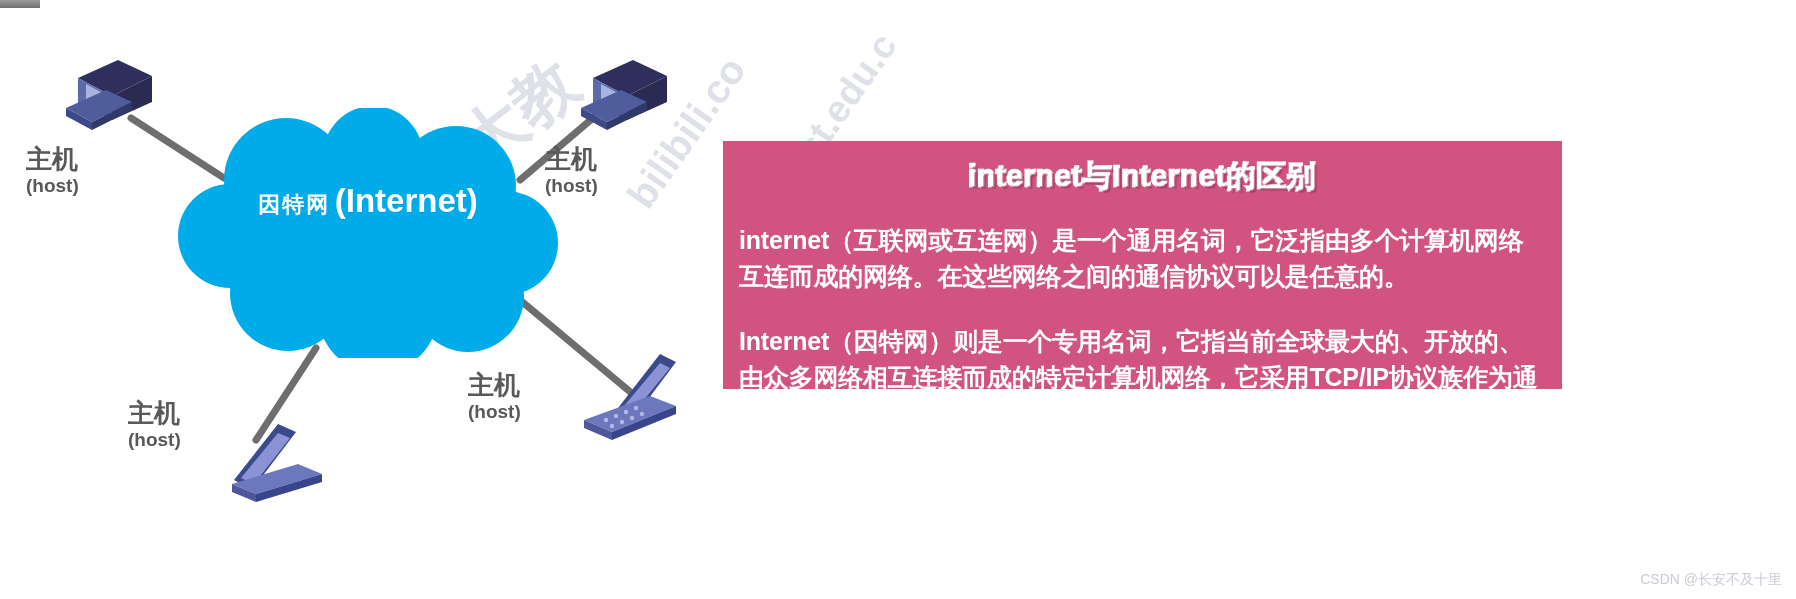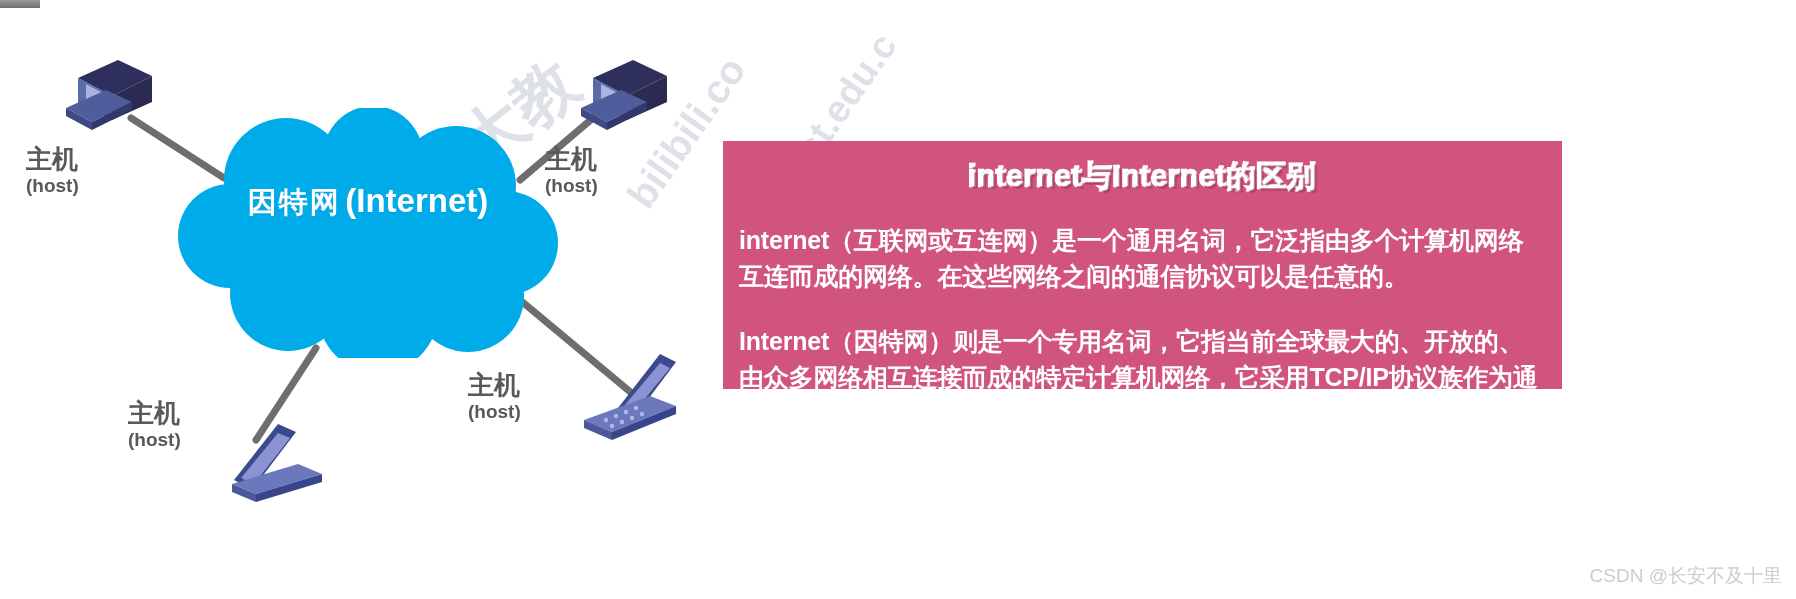--- a/index.html
+++ b/index.html
@@ -36,21 +36,21 @@
   
   .links{ position:absolute; left:0; top:0; width:1796px; height:599px; }
 
   
   .cloud{ position:absolute; left:168px; top:108px; width:400px; height:250px; }
   .cloud-label{
     position:absolute; left:168px; top:180px; width:400px;
     text-align:center; color:#ffffff; font-weight:700; line-height:1.26;
     text-shadow:0 1px 0 rgba(0,0,0,.06);
   }
-  .cloud-label .l1{ font-size:29px; letter-spacing:2px; }
+  .cloud-label .l1{ font-size:22px; letter-spacing:2px; }
   .cloud-label .l2{ font-size:33px; }
 
   
   .node-label{
     position:absolute; color:#595959; font-weight:700;
     line-height:1.18; white-space:nowrap;
   }
   .node-label .cn{ font-size:26px; display:block; }
   .node-label .en{ font-size:19px; display:block; }
 
@@ -81,21 +81,21 @@
     font-size:25px;
     font-weight:700;
     line-height:1.42;
     letter-spacing:-0.2px;
   }
   .panel-para + .panel-para{ margin-top:30px; }
 
   
   .credit{
     position:absolute; right:14px; bottom:10px;
-    color:#c9ccd2; font-size:19px; white-space:nowrap;
+    color:#c9ccd2; font-size:14px; white-space:nowrap;
   }
 </style>
 </head>
 <body>
 
 <div id="stage">
 
   <div class="top-bar"></div>
 
   <div class="wm wm-1">大教</div>

